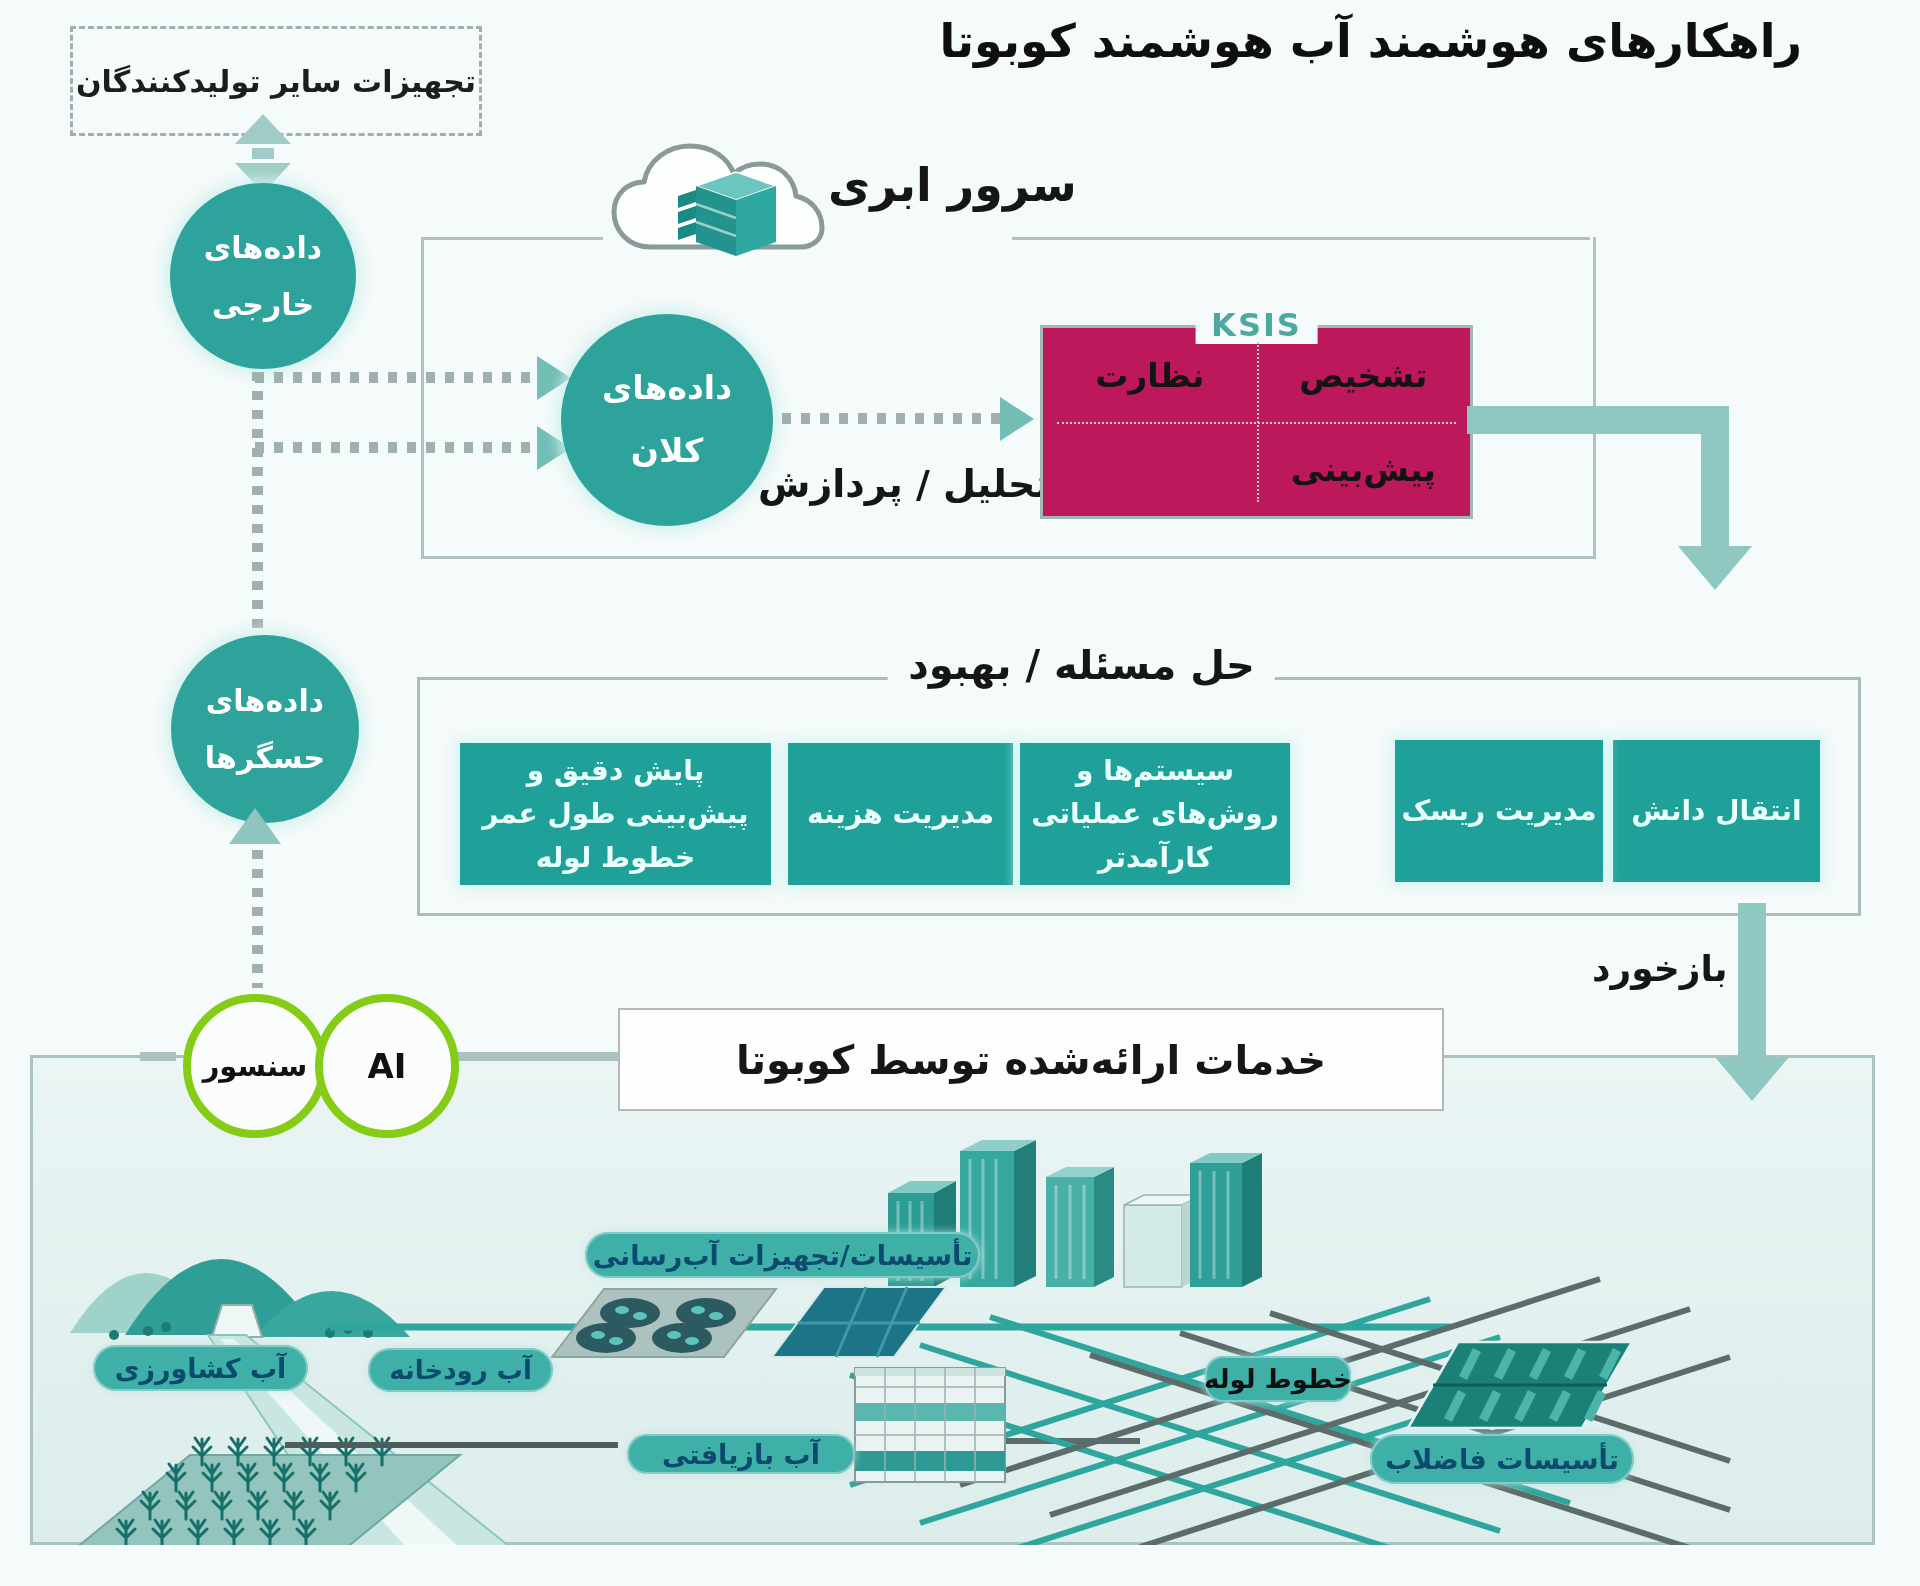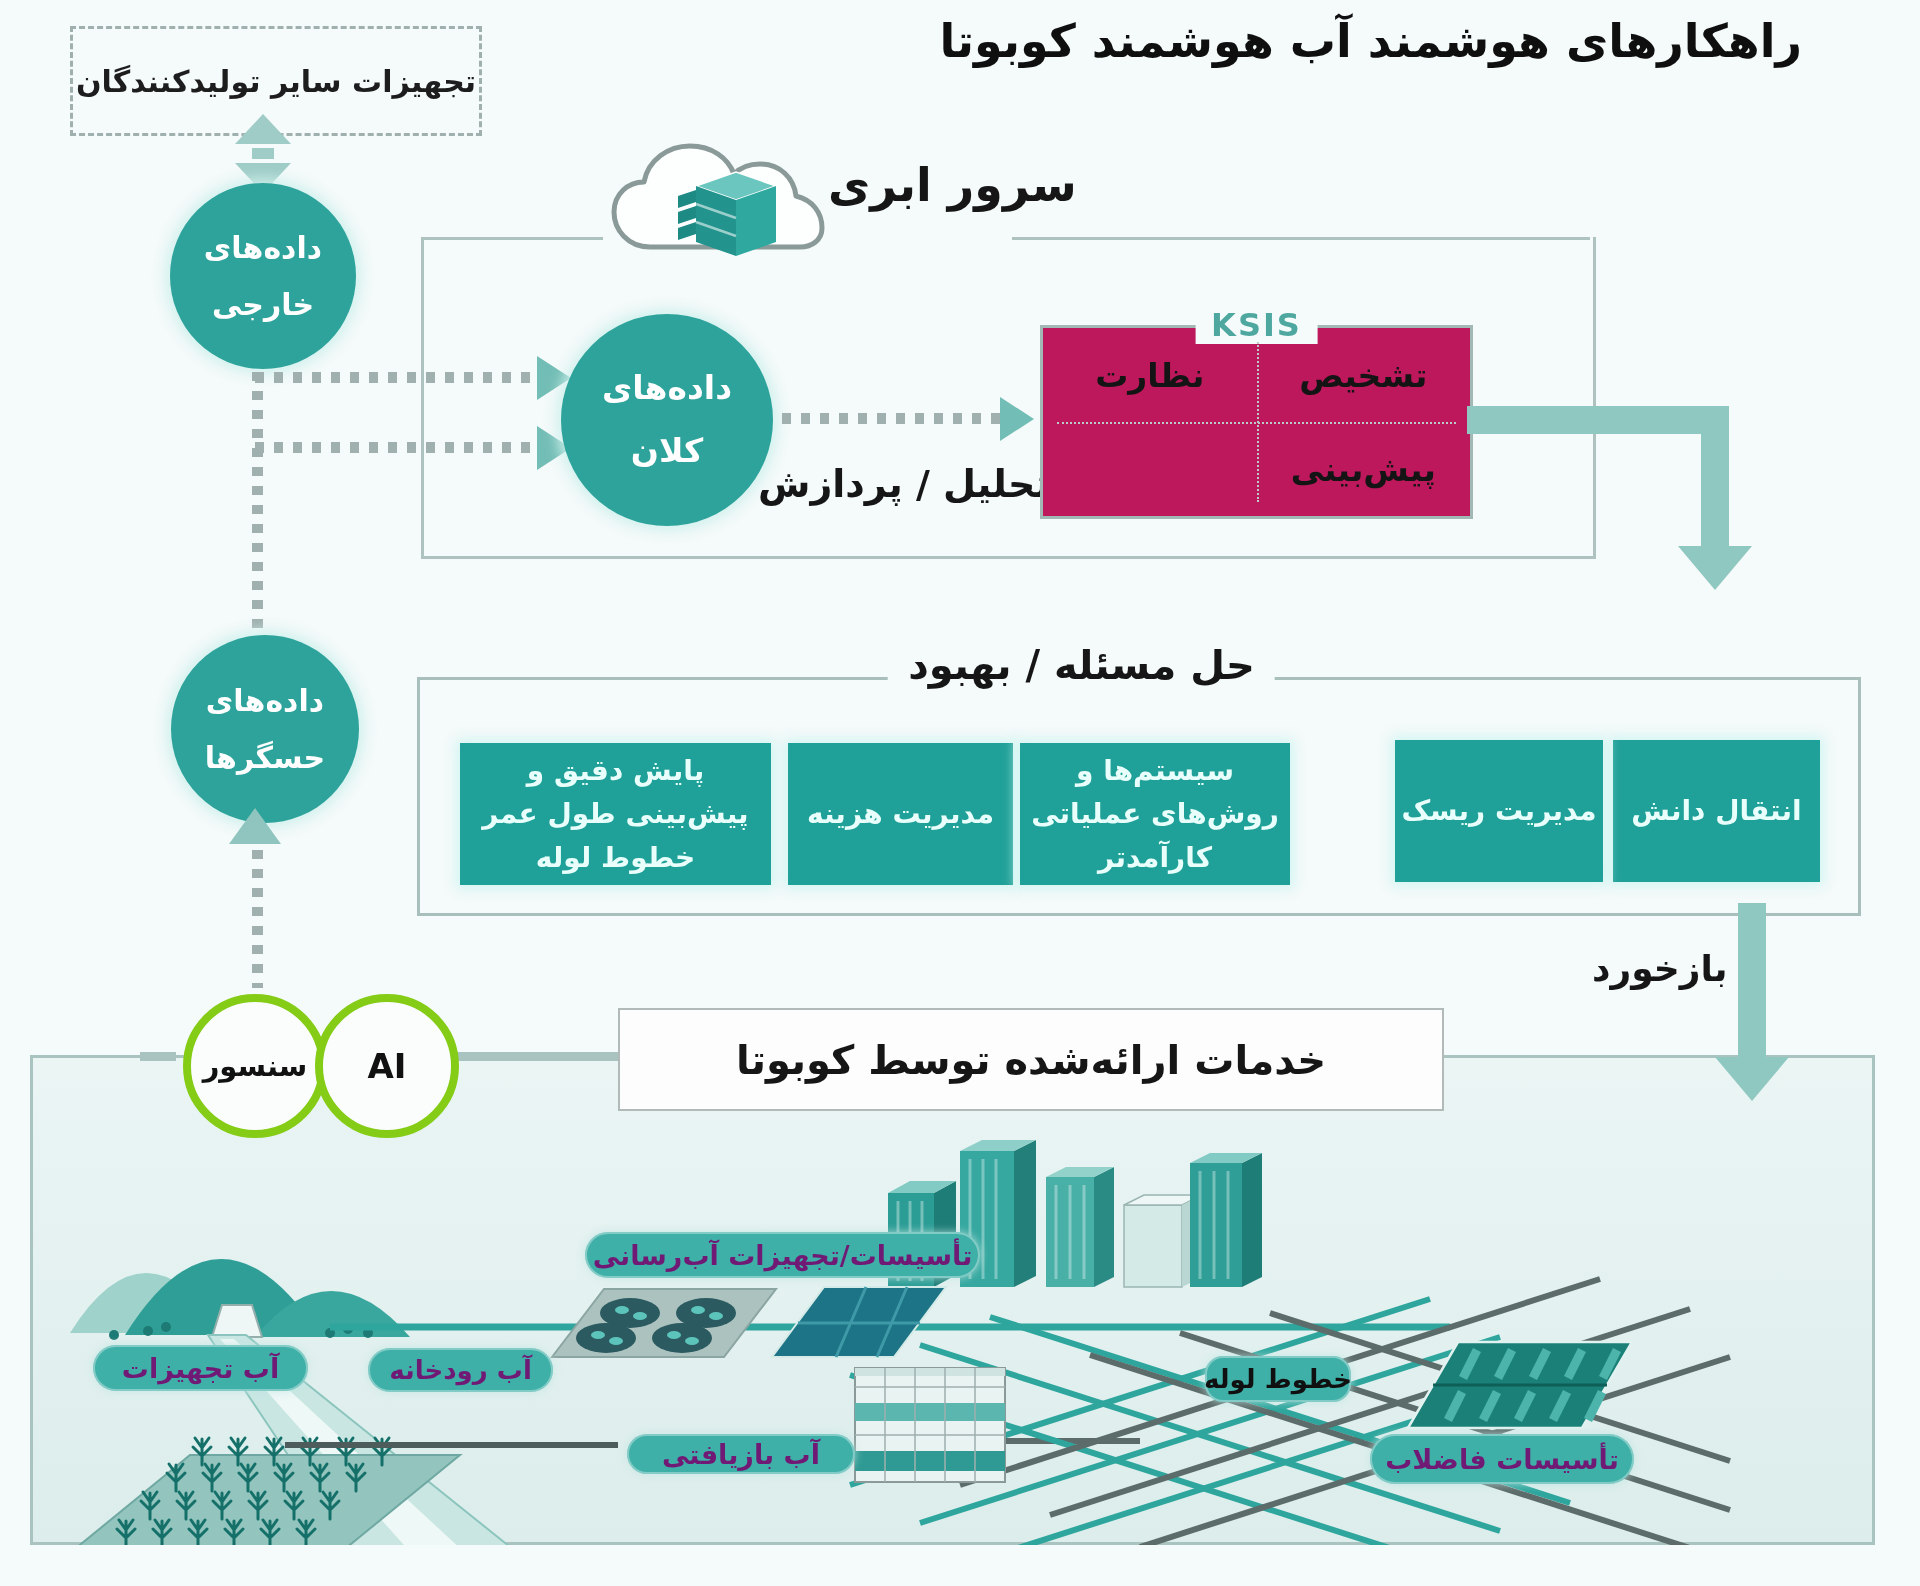--- a/index.html
+++ b/index.html
@@ -115,21 +115,21 @@
   
   .site-box{
     left:30px;top:1055px;width:1845px;height:490px;
     border:3px solid #a9c3c0;
     background:linear-gradient(#eaf5f4,#dcedeb);
     box-sizing:border-box;z-index:1;
   }
   .site-svg{left:30px;top:1055px;z-index:2;}
 
   .pill{
-    position:absolute;background:#3fb0a8;color:#701a75;border-radius:26px;
+    position:absolute;background:#3fb0a8;color:#0c4a6e;border-radius:26px;
     display:flex;align-items:center;justify-content:center;
     font-weight:700;white-space:nowrap;z-index:3;
     box-shadow:inset 0 0 0 2px rgba(255,255,255,.35), 0 0 8px rgba(190,230,226,.8);
   }
   .p-supply{left:585px;top:1232px;width:395px;height:46px;font-size:27px;}
   .p-agri{left:93px;top:1345px;width:215px;height:46px;font-size:27px;}
   .p-river{left:368px;top:1348px;width:185px;height:44px;font-size:26px;}
   .p-recy{left:627px;top:1434px;width:228px;height:40px;font-size:27px;}
   .p-pipes{left:1205px;top:1356px;width:146px;height:46px;font-size:26px;color:#101010;border-radius:18px;}
   .p-sewage{left:1370px;top:1434px;width:264px;height:50px;font-size:27px;}
@@ -384,17 +384,17 @@
       <path d="M1432,337 L1418,365"></path>
         <path d="M1467,337 L1453,365"></path>
         <path d="M1502,337 L1488,365"></path>
         <path d="M1537,337 L1523,365"></path>
         <path d="M1572,337 L1558,365"></path>
     </g>
   </g>
 </svg>
 
 <div class="pill p-supply fa">تأسیسات/تجهیزات آب‌رسانی</div>
-<div class="pill p-agri fa">آب تجهیزات</div>
+<div class="pill p-agri fa">آب کشاورزی</div>
 <div class="pill p-river fa">آب رودخانه</div>
 <div class="pill p-recy fa">آب بازیافتی</div>
 <div class="pill p-pipes fa">خطوط لوله</div>
 <div class="pill p-sewage fa">تأسیسات فاضلاب</div>
 
 </body></html>

